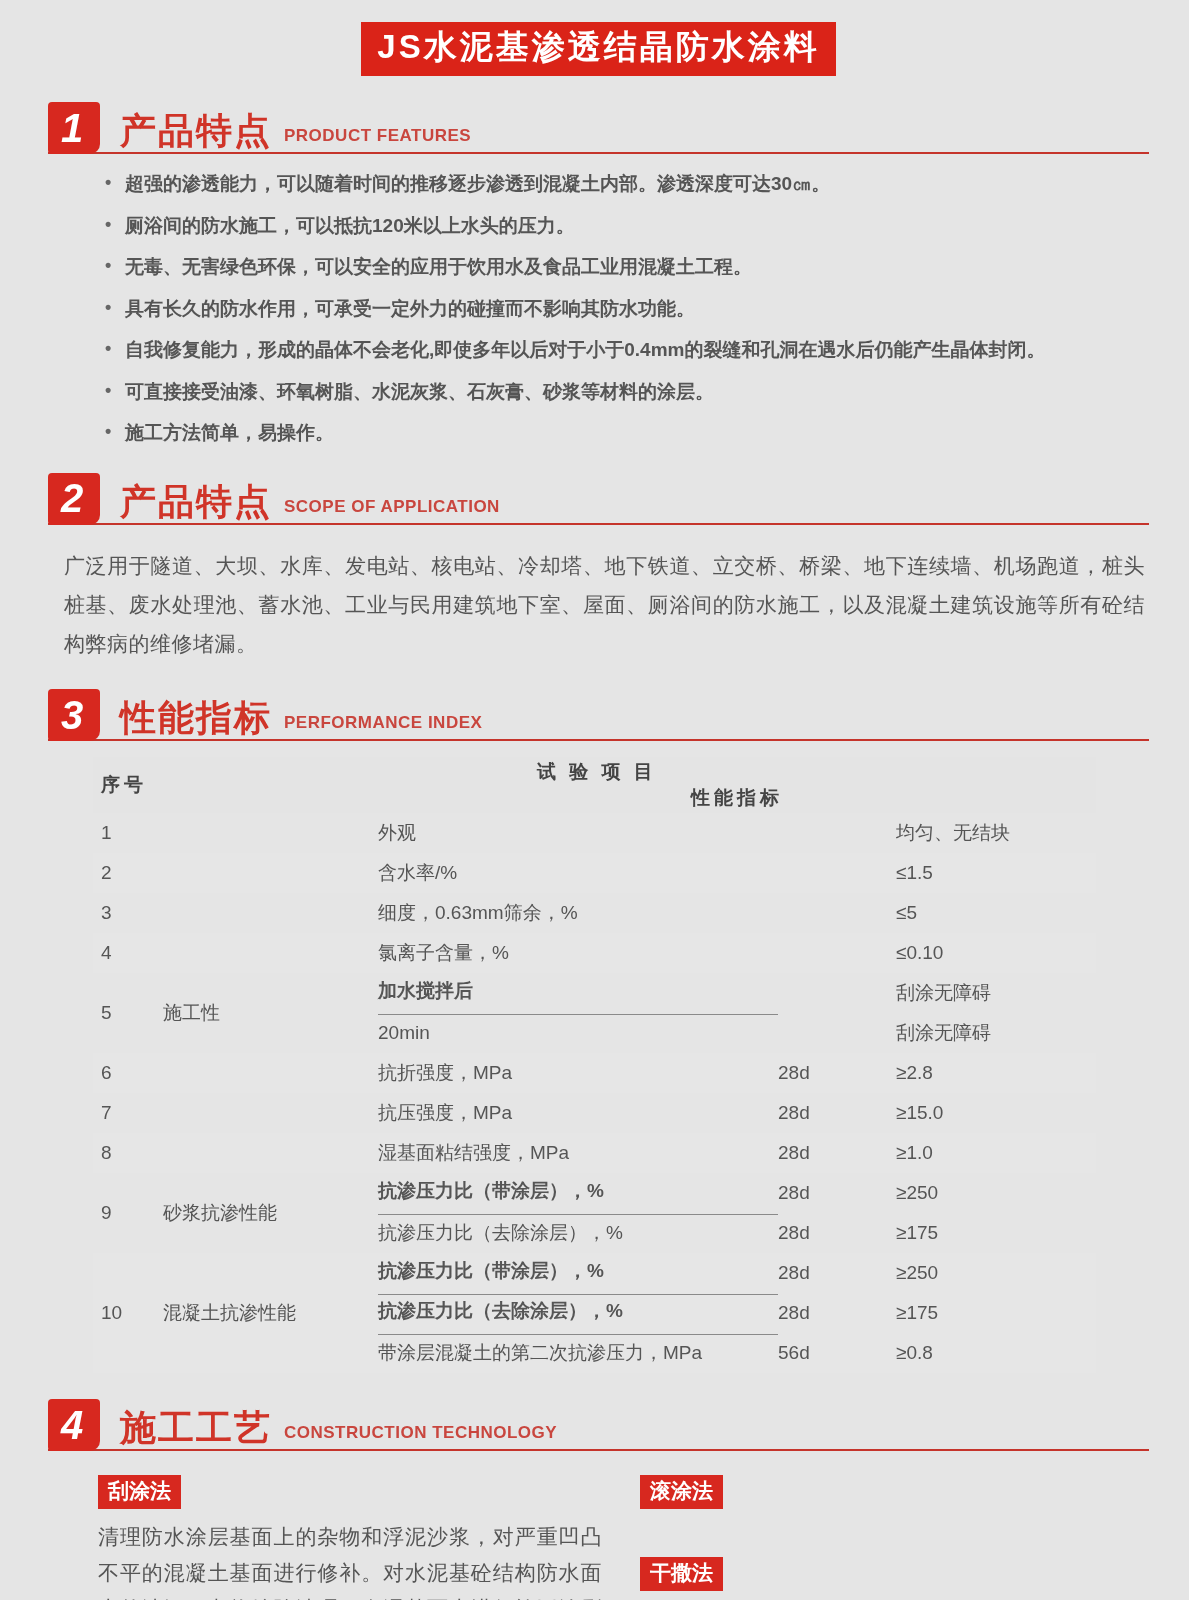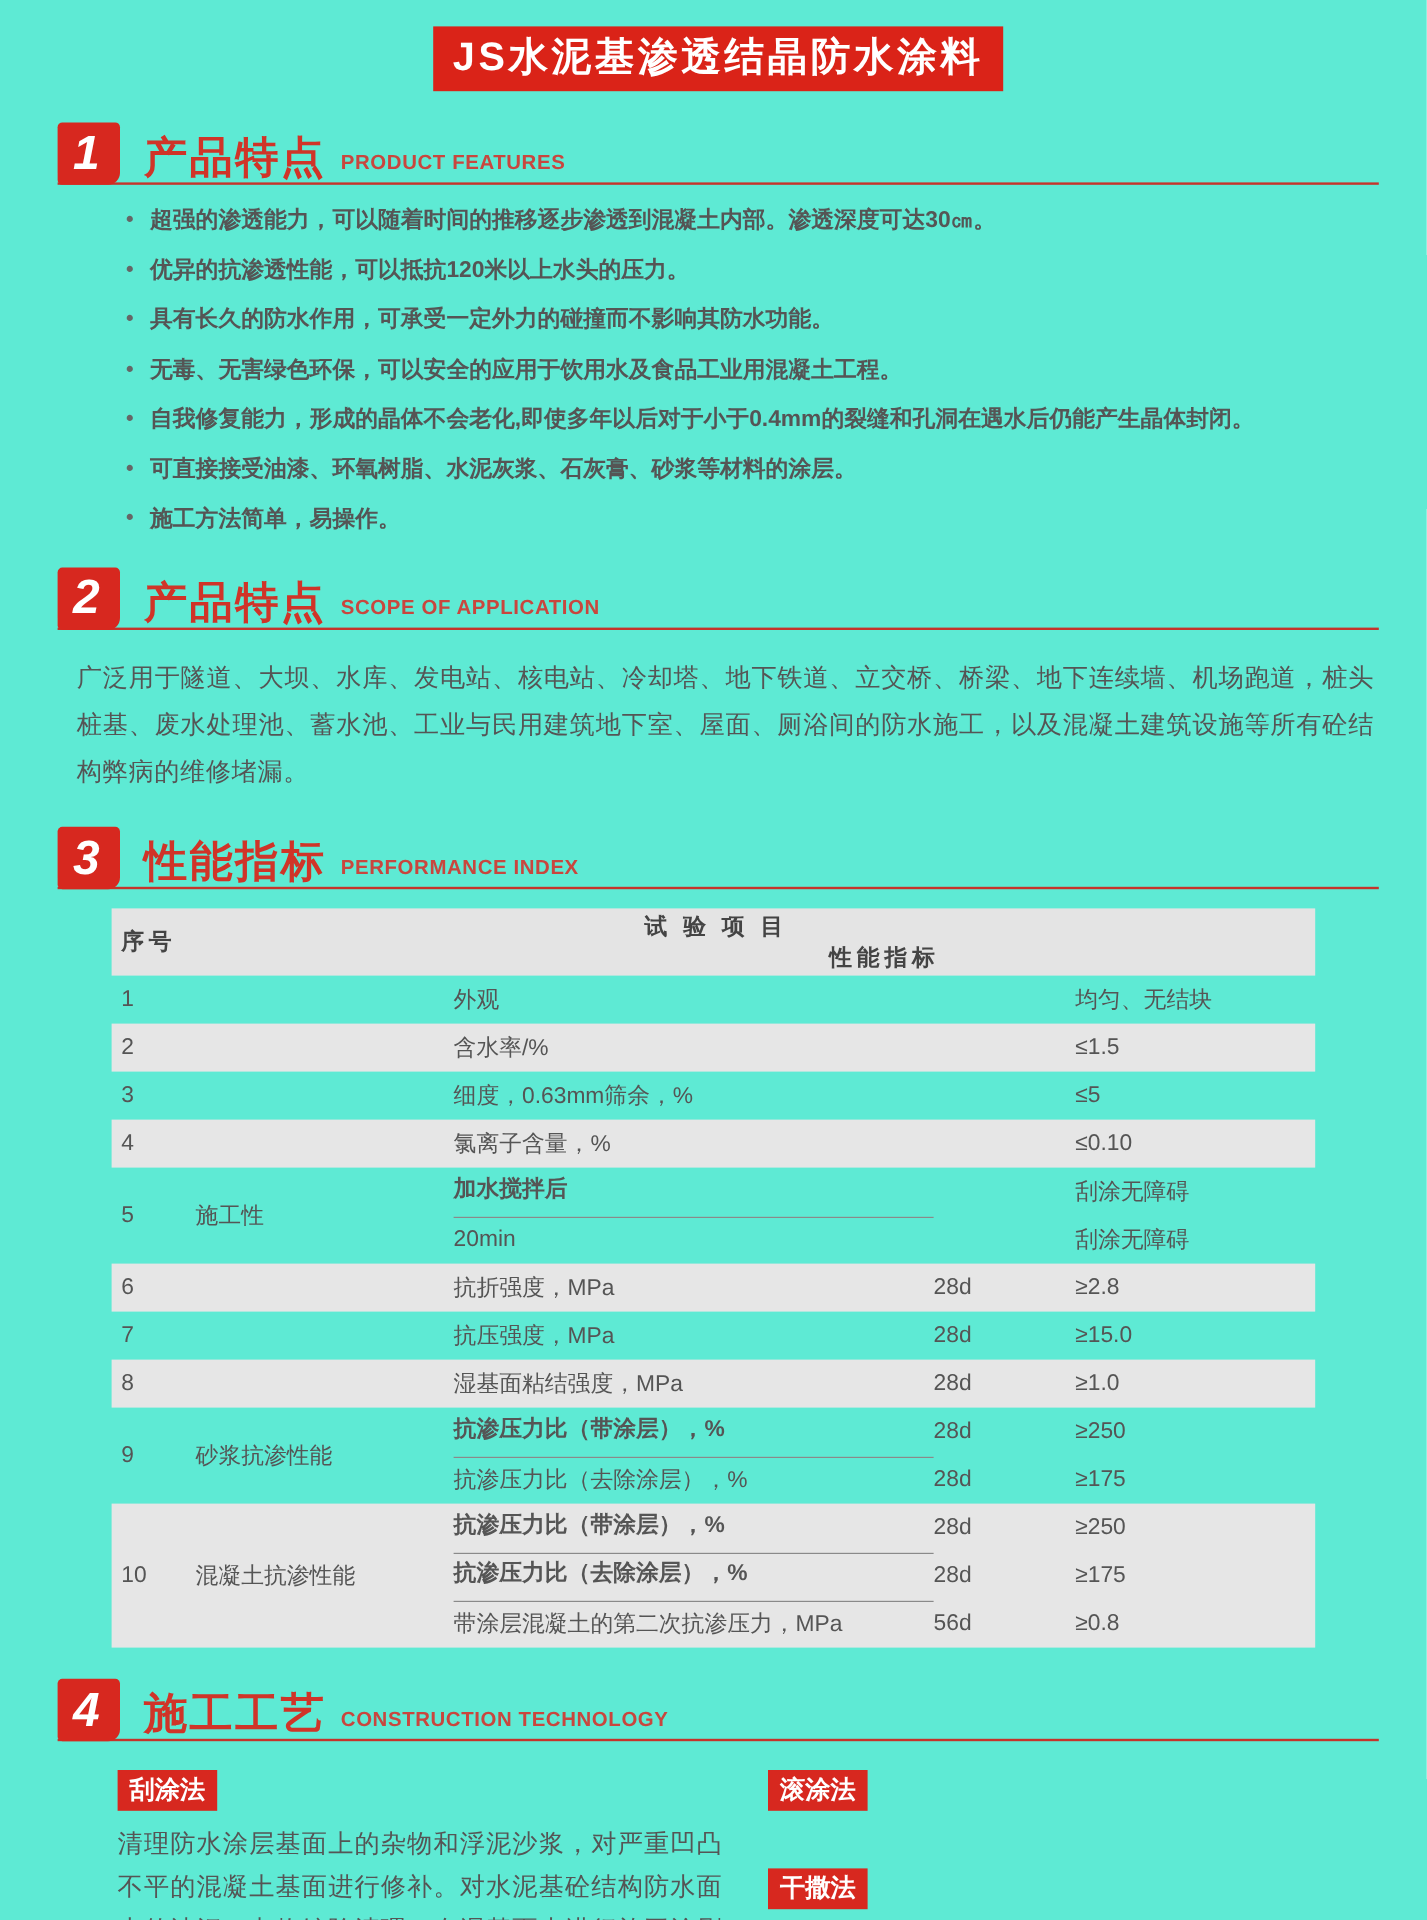--- a/index.html
+++ b/index.html
@@ -4,21 +4,21 @@
 <style>
   * { margin:0; padding:0; box-sizing:border-box; }
   html,body { background:#fff; }
   body {
     width:1189px; height:1600px;
     font-family:"Liberation Sans","DejaVu Sans",sans-serif;
     color:#4f4f4f;
     position:relative;
     overflow:hidden;
   }
-  .page { width:1189px; height:1600px; background:#5eead4; padding:22px 40px 0 48px; }
+  .page { width:1189px; height:1600px; background:#e5e5e5; padding:22px 40px 0 48px; }
 
   
   .title-bar {
     width:fit-content; margin:0 auto 14px auto;
     background:#da2318; color:#ffffff;
     font-size:33px; font-weight:bold; letter-spacing:3px;
     padding:3px 16px 6px 16px;
   }
 
   
@@ -94,23 +94,23 @@
 
   <div class="title-bar">JS水泥基渗透结晶防水涂料</div>
 
   <div class="sec-header">
     <div class="sec-num">1</div>
     <div class="sec-title">产品特点</div>
     <div class="sec-sub">PRODUCT FEATURES</div>
   </div>
   <ul class="features">
     <li>超强的渗透能力，可以随着时间的推移逐步渗透到混凝土内部。渗透深度可达30㎝。</li>
-    <li>优异的抗渗透性能，可以抵抗120米以上水头的压力。</li>
+    <li>厕浴间的防水施工，可以抵抗120米以上水头的压力。</li>
+    <li>无毒、无害绿色环保，可以安全的应用于饮用水及食品工业用混凝土工程。</li>
     <li>具有长久的防水作用，可承受一定外力的碰撞而不影响其防水功能。</li>
-    <li>无毒、无害绿色环保，可以安全的应用于饮用水及食品工业用混凝土工程。</li>
     <li>自我修复能力，形成的晶体不会老化,即使多年以后对于小于0.4mm的裂缝和孔洞在遇水后仍能产生晶体封闭。</li>
     <li>可直接接受油漆、环氧树脂、水泥灰浆、石灰膏、砂浆等材料的涂层。</li>
     <li>施工方法简单，易操作。</li>
   </ul>
 
   <div class="sec-header">
     <div class="sec-num">2</div>
     <div class="sec-title">产品特点</div>
     <div class="sec-sub">SCOPE OF APPLICATION</div>
   </div>

